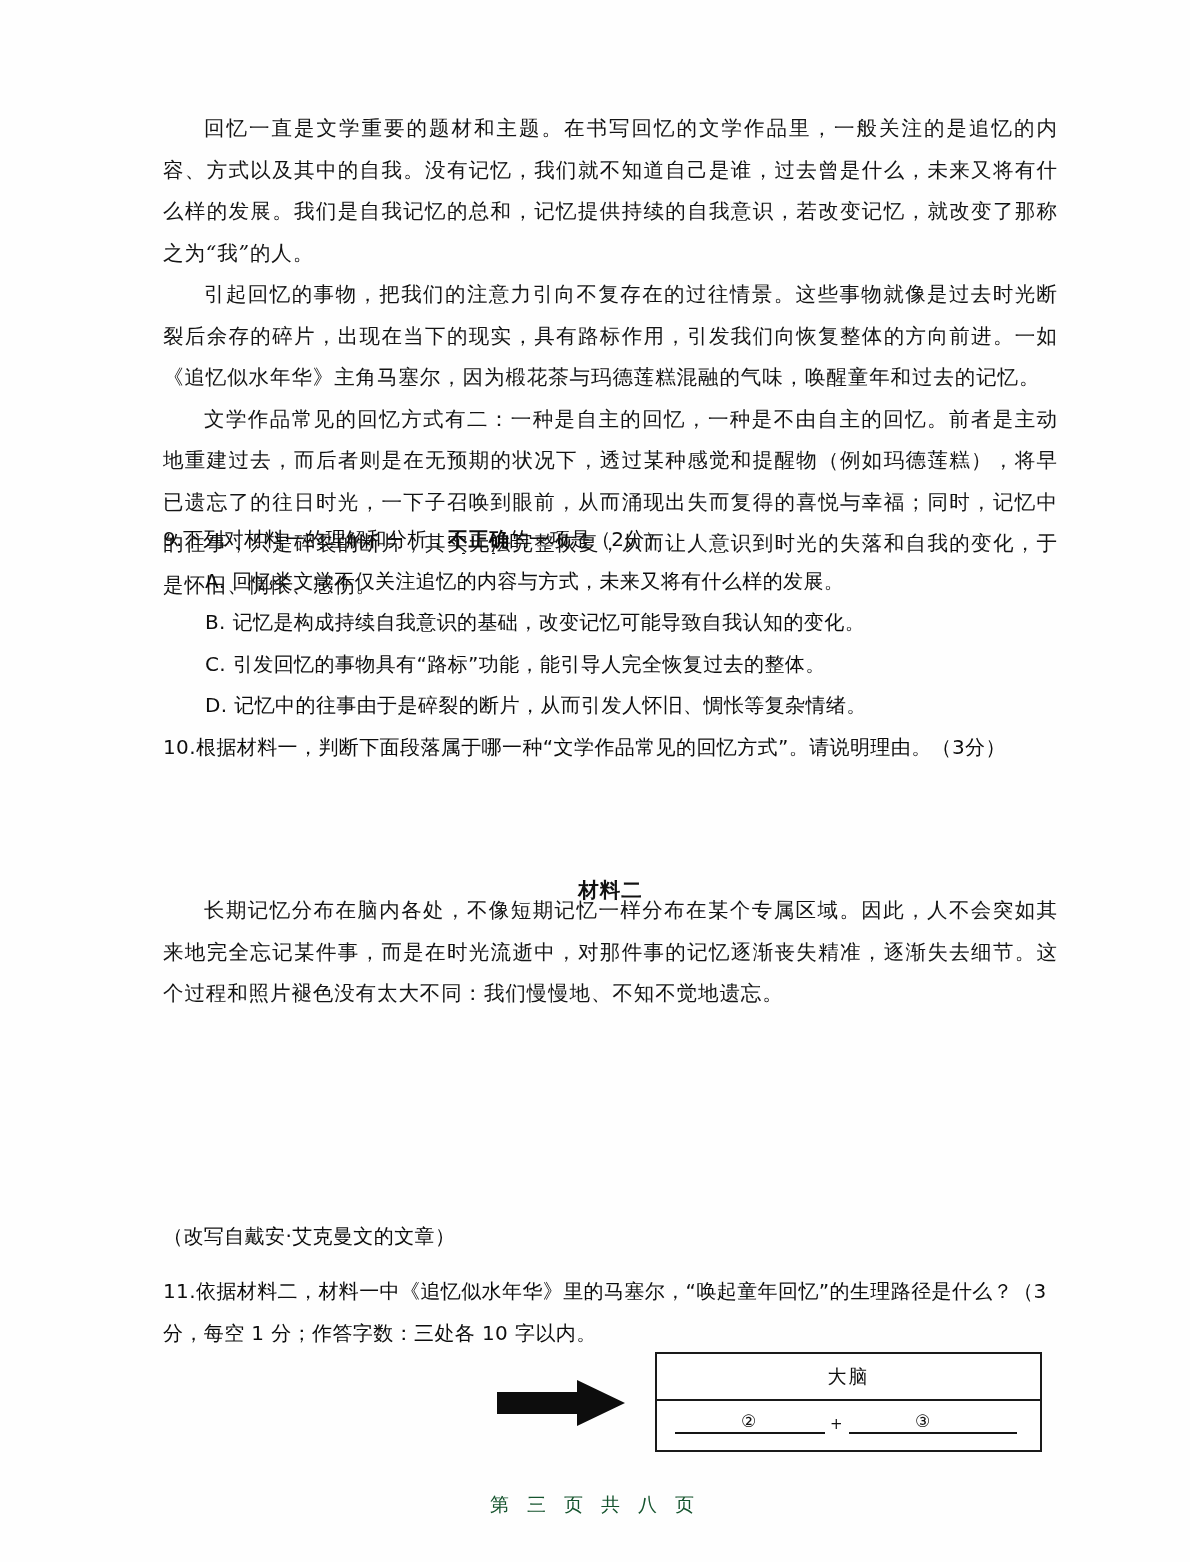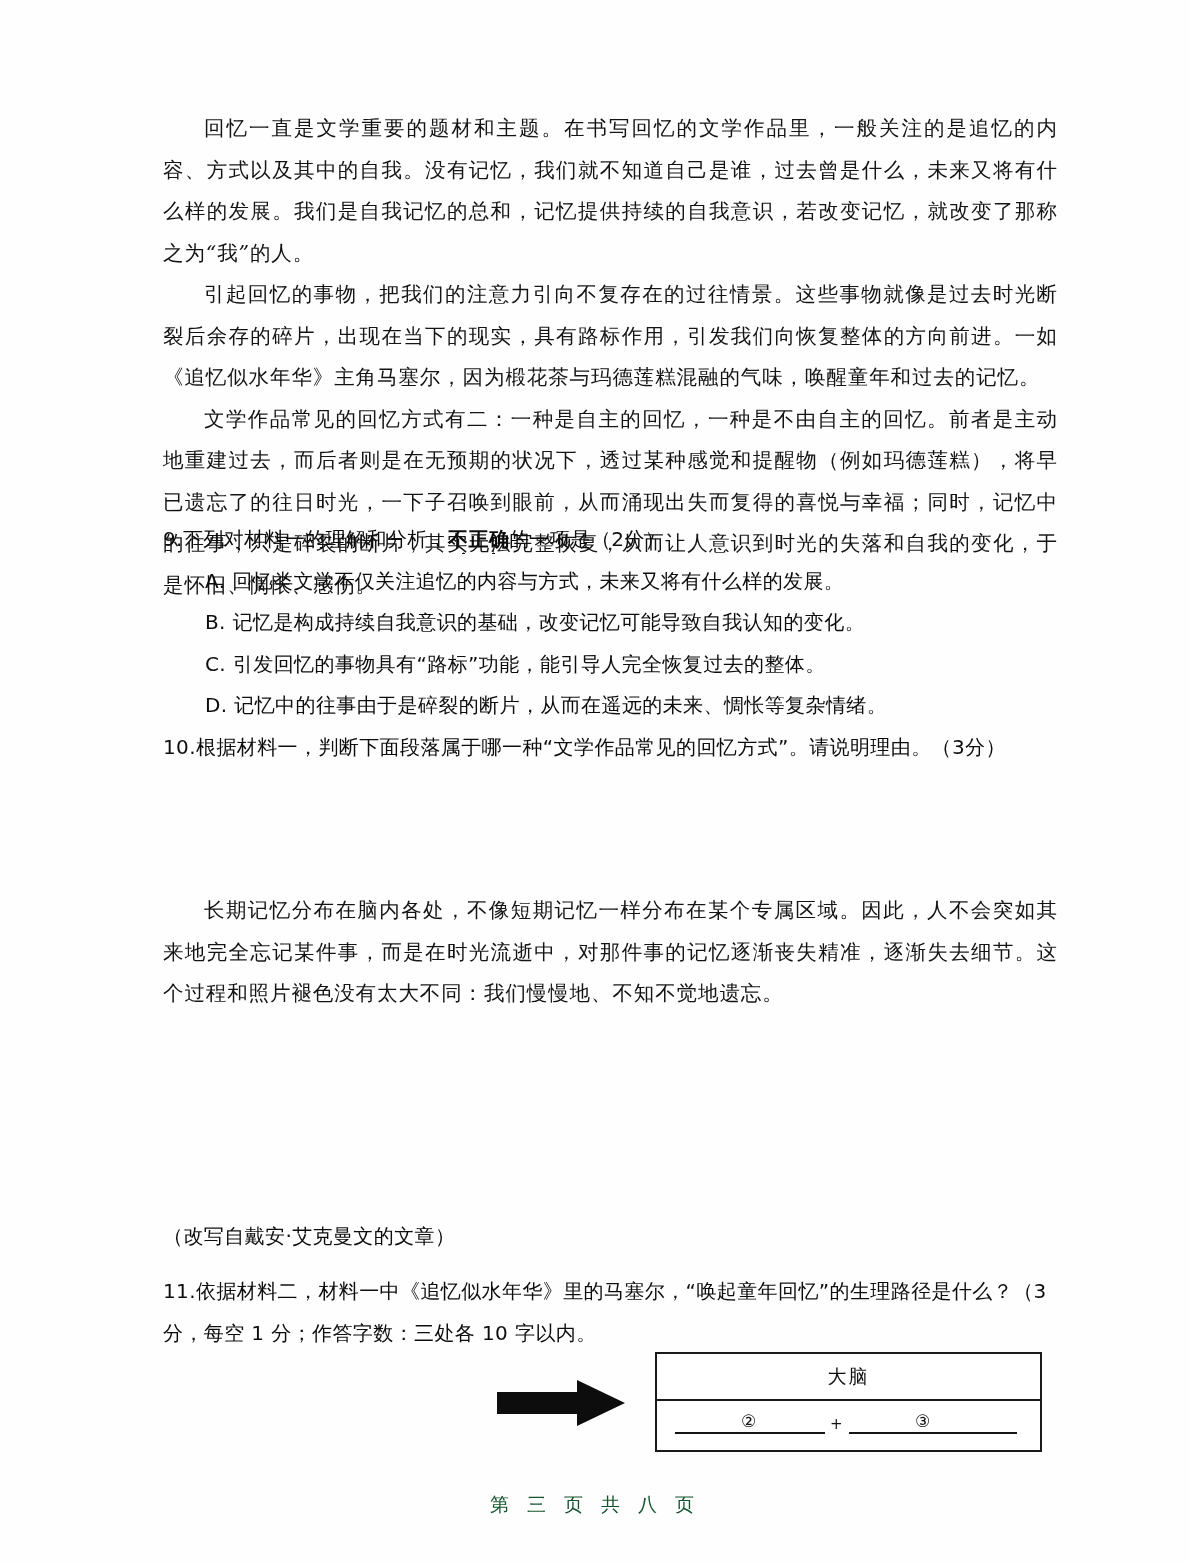--- a/index.html
+++ b/index.html
@@ -177,28 +177,31 @@
     <p>回忆一直是文学重要的题材和主题。在书写回忆的文学作品里，一般关注的是追忆的内容、方式以及其中的自我。没有记忆，我们就不知道自己是谁，过去曾是什么，未来又将有什么样的发展。我们是自我记忆的总和，记忆提供持续的自我意识，若改变记忆，就改变了那称之为“我”的人。</p>
     <p>引起回忆的事物，把我们的注意力引向不复存在的过往情景。这些事物就像是过去时光断裂后余存的碎片，出现在当下的现实，具有路标作用，引发我们向恢复整体的方向前进。一如《追忆似水年华》主角马塞尔，因为椴花茶与玛德莲糕混融的气味，唤醒童年和过去的记忆。</p>
     <p>文学作品常见的回忆方式有二：一种是自主的回忆，一种是不由自主的回忆。前者是主动地重建过去，而后者则是在无预期的状况下，透过某种感觉和提醒物（例如玛德莲糕），将早已遗忘了的往日时光，一下子召唤到眼前，从而涌现出失而复得的喜悦与幸福；同时，记忆中的往事，只是碎裂的断片，其实无法完整恢复，从而让人意识到时光的失落和自我的变化，于是怀旧、惆怅、感伤。</p>
   </div>
 
   <div class="col print" id="blk-q9">
     <p class="q-stem"><span>9.</span><span>下列对材料一的理解和分析，</span><span class="dotted">不正确</span><span>的一项是（2分）</span></p>
     <p class="q-option">A. 回忆类文学不仅关注追忆的内容与方式，未来又将有什么样的发展。</p>
     <p class="q-option">B. 记忆是构成持续自我意识的基础，改变记忆可能导致自我认知的变化。</p>
     <p class="q-option">C. 引发回忆的事物具有“路标”功能，能引导人完全恢复过去的整体。</p>
-    <p class="q-option">D. 记忆中的往事由于是碎裂的断片，从而在遥远的未来、惆怅等复杂情绪。</p>
+    <p class="q-option">D. 记忆中的往事由于是碎裂的断片，从而引发人怀旧、惆怅等复杂情绪。</p>
   </div>
 
   <div class="col print" id="blk-q10">
     <p class="q-stem"><span>10.</span><span>根据材料一，判断下面段落属于哪一种“文学作品常见的回忆方式”。请说明理由。（3分）</span></p>
   </div>
 
 
+  <div class="col" id="blk-m2head">
+    <p class="center mat-head" style="margin:0;">材料二</p>
+  </div>
 
   <div class="col hand" id="blk-m2">
     <p>长期记忆分布在脑内各处，不像短期记忆一样分布在某个专属区域。因此，人不会突如其来地完全忘记某件事，而是在时光流逝中，对那件事的记忆逐渐丧失精准，逐渐失去细节。这个过程和照片褪色没有太大不同：我们慢慢地、不知不觉地遗忘。</p>
   </div>
 
   <div class="col print" id="blk-credit">
     <p class="right">（改写自戴安·艾克曼文的文章）</p>
   </div>
 
   <div class="col print" id="blk-q11">

